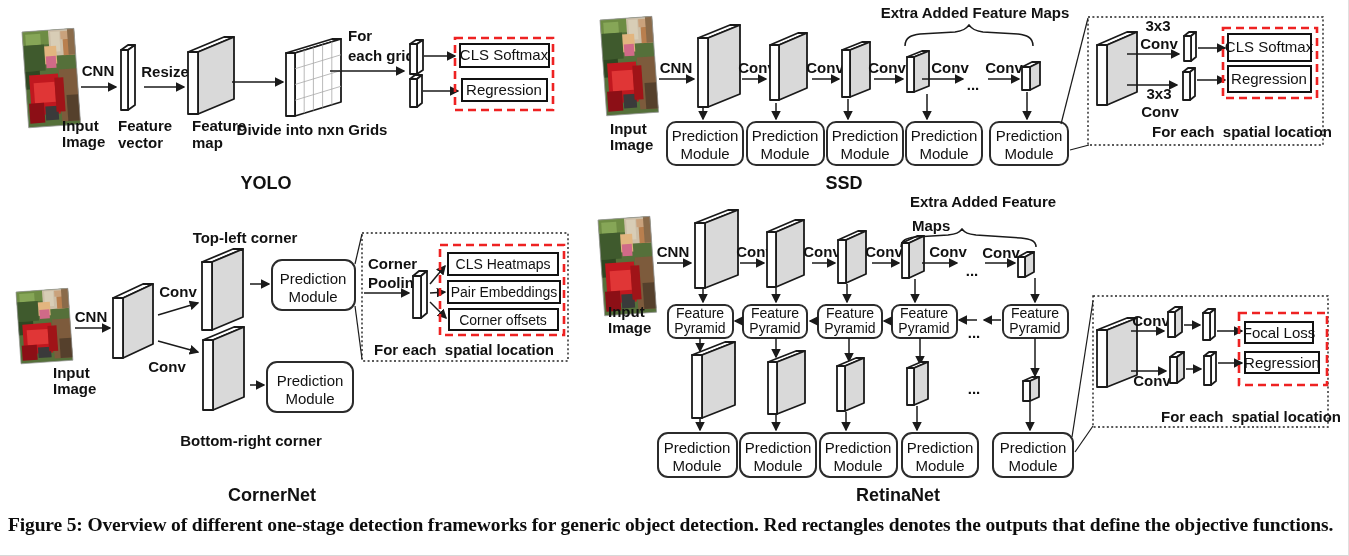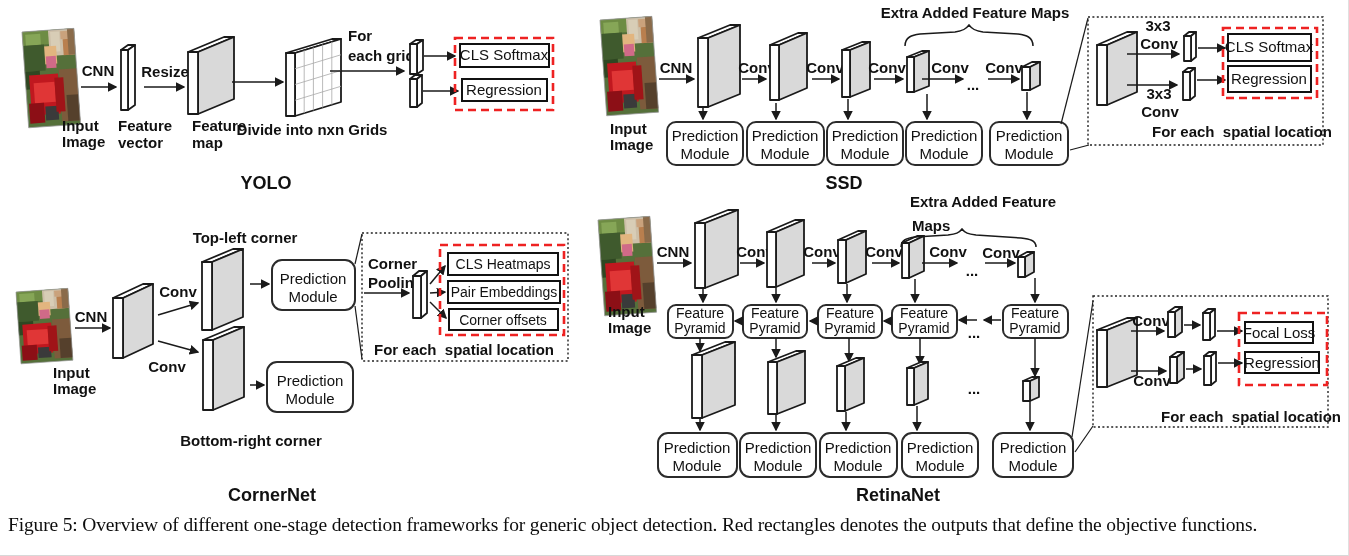--- a/index.html
+++ b/index.html
@@ -18,21 +18,21 @@
   .brace{fill:none;stroke:#1a1a1a;stroke-width:1.5;}
   text{fill:#111;font-family:"Liberation Sans",sans-serif;}
   .lbl{font-size:15px;font-weight:600;}
   .bt{font-size:15px;font-weight:400;}
   .bt14{font-size:14px;font-weight:400;}
   .title{font-size:18px;font-weight:700;}
   .dots{font-size:15px;font-weight:700;}
   .pre{white-space:pre;}
   .mid{text-anchor:middle;}
   .caption{margin:2px 0 0 8px;font-family:"Liberation Serif",serif;font-size:19.5px;
-           letter-spacing:-0.15px;color:#0d0d0d;white-space:nowrap;}
+           letter-spacing:-0.15px;color:#0d0d0d;white-space:nowrap;font-weight:bold;}
 </style>
 </head>
 <body>
 
 <div class="stage">
 <svg width="1349" height="512" viewBox="0 0 1349 512">
   <defs>
     <marker id="ah" viewBox="0 0 10 10" refX="8.5" refY="5" markerWidth="6.5" markerHeight="6.5" orient="auto-start-reverse">
       <path d="M0,0 L10,5 L0,10 z" fill="#1a1a1a"></path>
     </marker>

